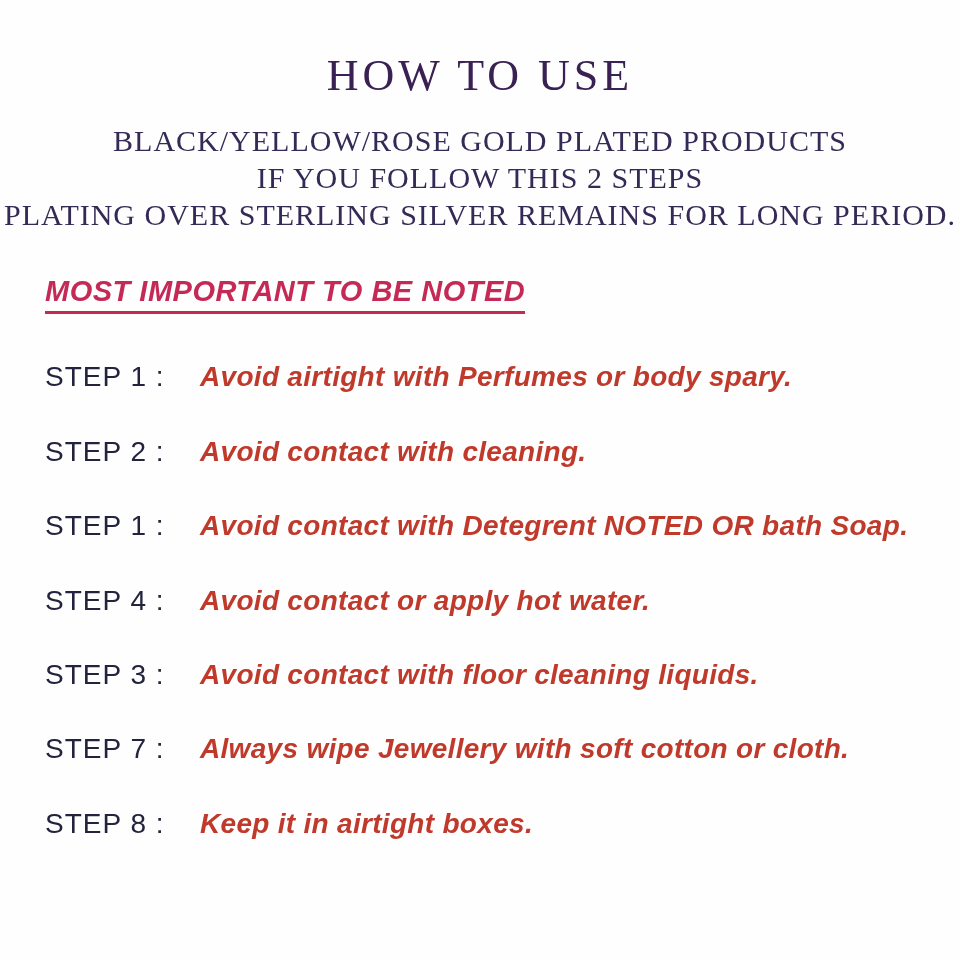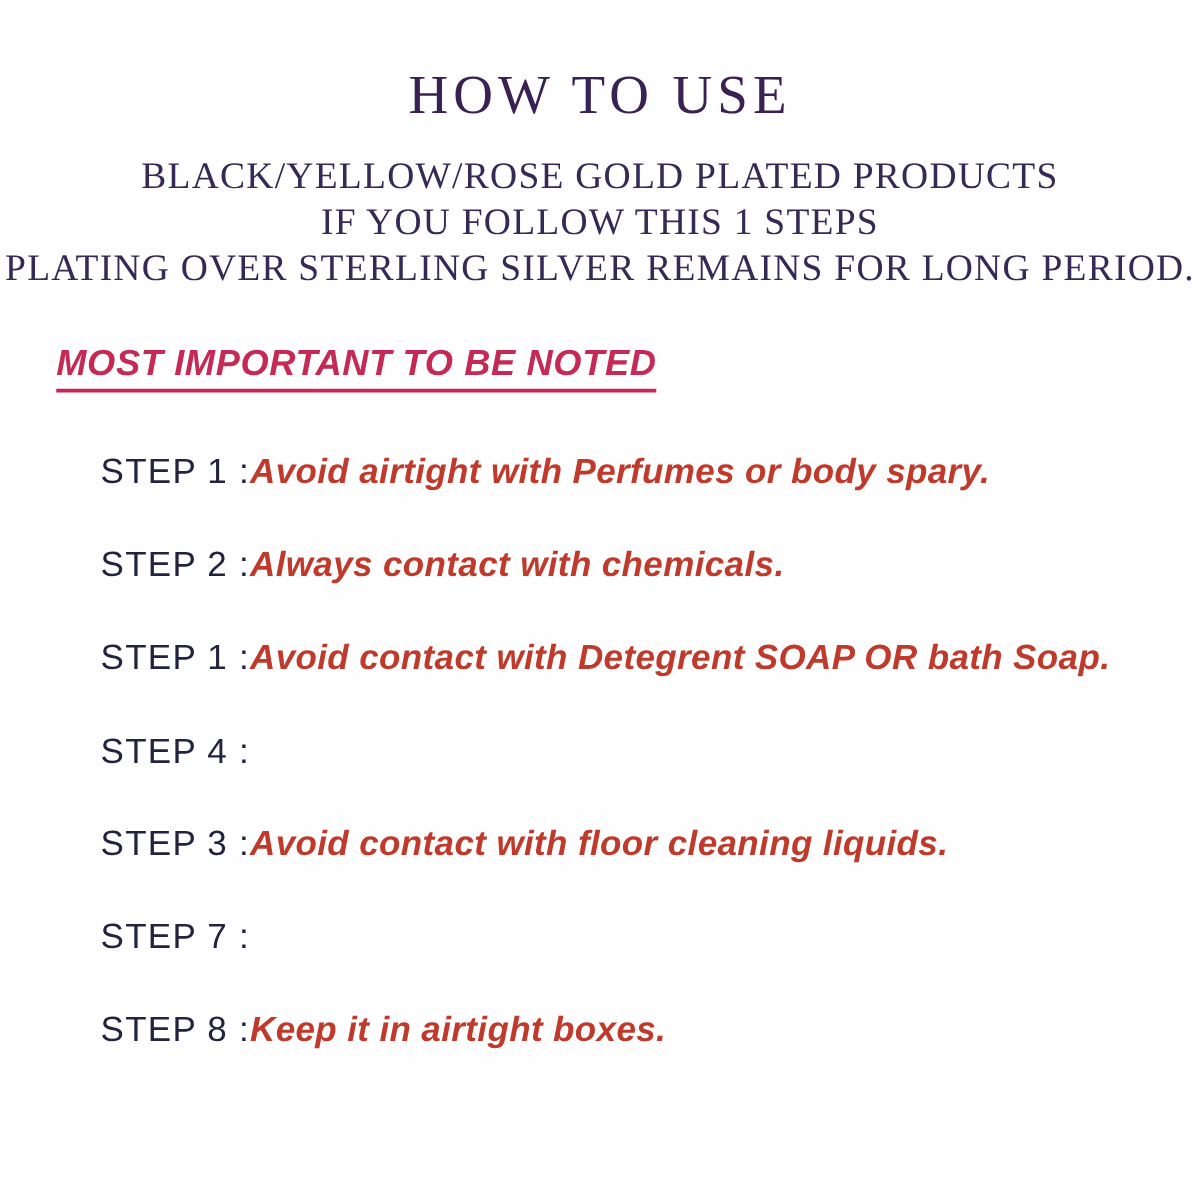--- a/index.html
+++ b/index.html
@@ -51,21 +51,20 @@
     font-size: 29px;
     font-weight: bold;
     font-style: italic;
     color: var(--notice-color, #c42a55);
     border-bottom: 3px solid var(--notice-color, #c42a55);
     padding-bottom: 3px;
     letter-spacing: 0.5px;
   }
   .steps {
     margin: 48px 4px 0 45px;
-    text-align: right;
   }
   .step-row {
     display: flex;
     align-items: baseline;
     margin-bottom: 45px;
     line-height: 1.05;
   }
   .step-label {
     flex: 0 0 155px;
     font-size: 28px;
@@ -85,56 +84,58 @@
 </style>
 </head>
 <body>
 
 <div class="page">
 
   <h1 class="title">HOW TO USE</h1>
 
   <div class="subtitle">
     <span class="sub-line">BLACK/YELLOW/ROSE GOLD PLATED PRODUCTS</span>
-    <span class="sub-line">IF YOU FOLLOW THIS 1 STEPS</span>
+    <span class="sub-line">IF YOU FOLLOW THIS 2 STEPS</span>
     <span class="sub-line">PLATING OVER STERLING SILVER REMAINS FOR LONG PERIOD.</span>
   </div>
 
   <div class="notice-wrap">
     <span class="notice">MOST IMPORTANT TO BE NOTED</span>
   </div>
 
   <div class="steps">
     <div class="step-row">
       <span class="step-label">STEP 1 :</span>
       <span class="step-text">Avoid airtight with Perfumes or body spary.</span>
     </div>
 
     <div class="step-row">
       <span class="step-label">STEP 2 :</span>
-      <span class="step-text">Always contact with chemicals.</span>
+      <span class="step-text">Avoid contact with cleaning.</span>
     </div>
 
     <div class="step-row">
       <span class="step-label">STEP 1 :</span>
-      <span class="step-text">Avoid contact with Detegrent SOAP OR bath Soap.</span>
+      <span class="step-text">Avoid contact with Detegrent NOTED OR bath Soap.</span>
     </div>
 
     <div class="step-row">
       <span class="step-label">STEP 4 :</span>
+      <span class="step-text">Avoid contact or apply hot water.</span>
     </div>
 
     <div class="step-row">
       <span class="step-label">STEP 3 :</span>
       <span class="step-text">Avoid contact with floor cleaning liquids.</span>
     </div>
 
 
     <div class="step-row">
       <span class="step-label">STEP 7 :</span>
+      <span class="step-text">Always wipe Jewellery with soft cotton or cloth.</span>
     </div>
 
     <div class="step-row">
       <span class="step-label">STEP 8 :</span>
       <span class="step-text">Keep it in airtight boxes.</span>
     </div>
   </div>
 
 </div>
 

